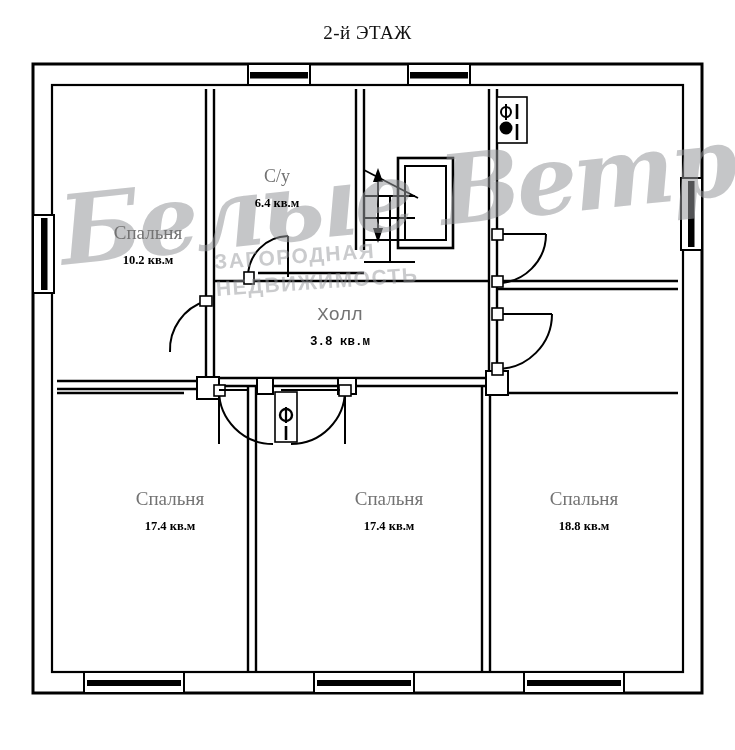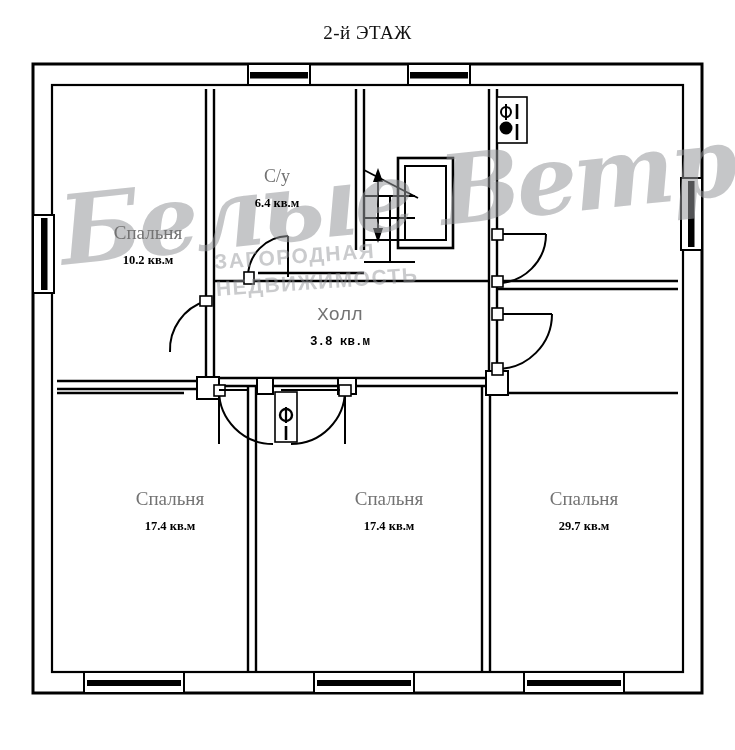--- a/index.html
+++ b/index.html
@@ -230,16 +230,16 @@
     <div class="rarea">17.4 кв.м</div>
   </div>
 
   <div class="rlabel" style="left:339px;top:488px;width:100px;">
     <div class="rname">Спальня</div>
     <div class="rarea">17.4 кв.м</div>
   </div>
 
   <div class="rlabel" style="left:534px;top:488px;width:100px;">
     <div class="rname">Спальня</div>
-    <div class="rarea">29.7 кв.м</div>
+    <div class="rarea">18.8 кв.м</div>
   </div>
 
 </div>
 
 </body></html>

